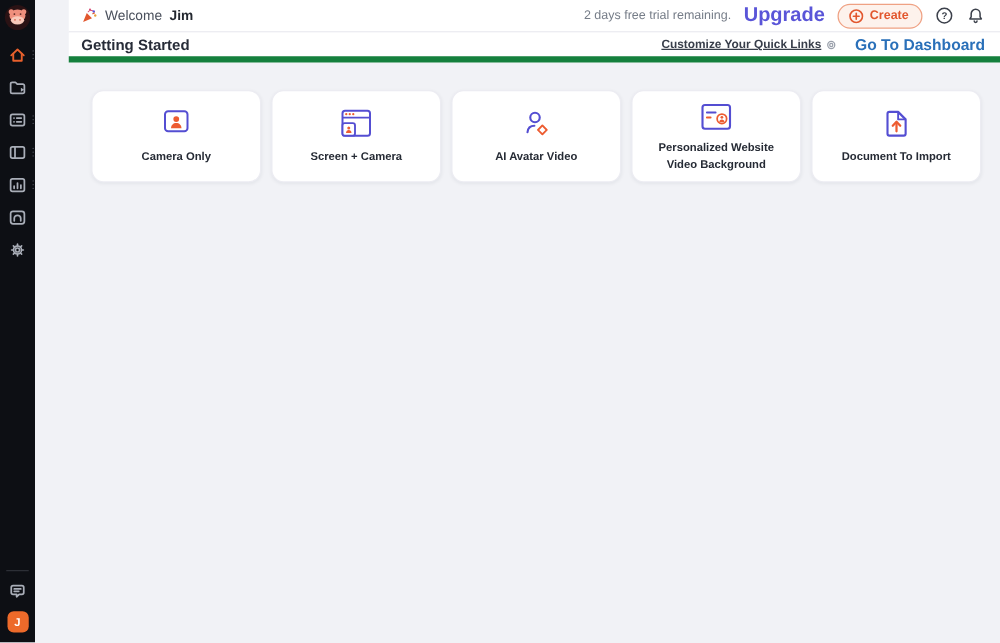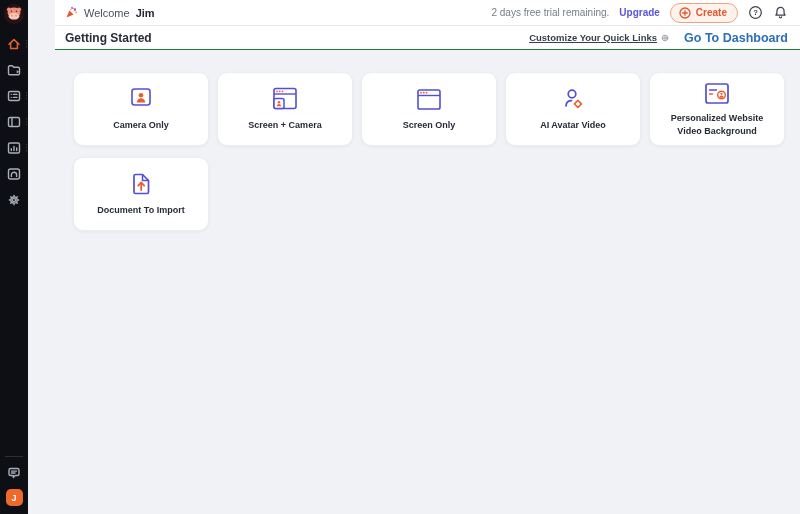--- a/index.html
+++ b/index.html
@@ -19,25 +19,25 @@
   .avatar { width:17px; height:17px; border-radius:5px; background:#ed6a2a; color:#fff; font-size:9px; font-weight:bold; display:flex; align-items:center; justify-content:center; margin-top:8px; cursor:pointer; }
   .feedback-btn { cursor:pointer; display:flex; }
 
   
   .main { flex:1; display:flex; flex-direction:column; background:#f1f2f6; min-width:0;margin-left:27px; }
   .topbar { height:26px; background:#fff; border-bottom:1px solid #e7e8ee; display:flex; align-items:center; padding:0 12px 0 10px; flex-shrink:0; }
   .welcome { font-size:11px; color:#4a505c; display:flex; align-items:center; gap:6px; }
   .welcome b { color:#23272f; }
   .topbar-right { margin-left:auto; display:flex; align-items:center; gap:10px; }
   .trial { font-size:10px; color:#767d88; }
-  .upgrade { font-size:10px; color:#5a55d8; font-weight:600; cursor:pointer; }
+  .upgrade { font-size:16px; color:#5a55d8; font-weight:600; cursor:pointer; }
   .create-btn { display:flex; align-items:center; gap:5px; border:1px solid #efa183; background:#fdf2ec; color:#e2572e; border-radius:12px; padding:3px 10px 3px 8px; font-size:10px; font-weight:bold; cursor:pointer;justify-content:center; }
   .icon-btn { cursor:pointer; display:flex; align-items:center; }
 
-  .subheader { height:24px; background:#fff; border-bottom:1px solid #15803d; display:flex; align-items:center; padding:0 12px 0 10px; flex-shrink:0; }
+  .subheader { height:24px; background:#fff; border-bottom:5px solid #15803d; display:flex; align-items:center; padding:0 12px 0 10px; flex-shrink:0; }
   .page-title { font-size:12px; font-weight:bold; color:#272c38; }
   .sub-right { margin-left:auto; display:flex; gap:14px; }
   .customize { font-size:9.5px; color:#383e4a; text-decoration:underline; font-weight:600; display:flex; align-items:center; gap:3px; cursor:pointer; }
   .dashboard { font-size:12.5px; font-weight:bold; color:#2a70b9; cursor:pointer; }
 
   .content { flex:1; padding:22px 0 0 18px; }
   .cards { display:flex; flex-wrap:wrap; gap:11px 8px; width:720px; }
   .card { width:136px; height:74px; background:#fff; border-radius:10px; border:1px solid #ececf2; box-shadow:0 1px 3px rgba(25,30,50,0.06); display:flex; flex-direction:column; align-items:center; justify-content:center; gap:5px; cursor:pointer; }
   .card-label { font-size:9px; font-weight:bold; color:#262b35; text-align:center; line-height:1.35; max-width:118px; }
 </style>
@@ -226,30 +226,20 @@
             <circle cx="9" cy="5.3" r="0.9" fill="#ed5c31"></circle>
               <circle cx="11.8" cy="5.3" r="0.9" fill="#ed5c31"></circle>
               <circle cx="14.6" cy="5.3" r="0.9" fill="#ed5c31"></circle>
             <rect x="6" y="12.5" width="10" height="10" rx="1.8" fill="#fff" stroke="#544ed2" stroke-width="1.5"></rect>
             <circle cx="11" cy="16.3" r="1.2" fill="#ed5c31"></circle>
             <path d="M8.8 20.3 c0-1.5 1-2.4 2.2-2.4 s2.2 0.9 2.2 2.4 z" fill="#ed5c31"></path>
           </svg>
           <div class="card-label">Screen + Camera</div>
         </div>
 
-        <div class="card">
-          <svg width="34" height="28" viewBox="0 0 34 28">
-            <rect x="6" y="4" width="22" height="19" rx="1.8" fill="none" stroke="#544ed2" stroke-width="1.6"></rect>
-            <path d="M6 9.5 H28" stroke="#544ed2" stroke-width="1.4"></path>
-            <circle cx="9" cy="6.7" r="0.9" fill="#ed5c31"></circle>
-              <circle cx="11.8" cy="6.7" r="0.9" fill="#ed5c31"></circle>
-              <circle cx="14.6" cy="6.7" r="0.9" fill="#ed5c31"></circle>
-          </svg>
-          <div class="card-label">Screen Only</div>
-        </div>
 
         <div class="card">
           <svg width="34" height="28" viewBox="0 0 34 28">
             <circle cx="16" cy="8" r="3.8" fill="none" stroke="#544ed2" stroke-width="1.7"></circle>
             <path d="M15.5 14.6 c-3 0-5.2 2-5.5 5.2" fill="none" stroke="#544ed2" stroke-width="1.7" stroke-linecap="round"></path>
             <rect x="19.4" y="15.4" width="5" height="5" fill="none" stroke="#ed5c31" stroke-width="1.5" stroke-linejoin="round" transform="rotate(45 21.9 17.9)"></rect>
           </svg>
           <div class="card-label">AI Avatar Video</div>
         </div>
 

